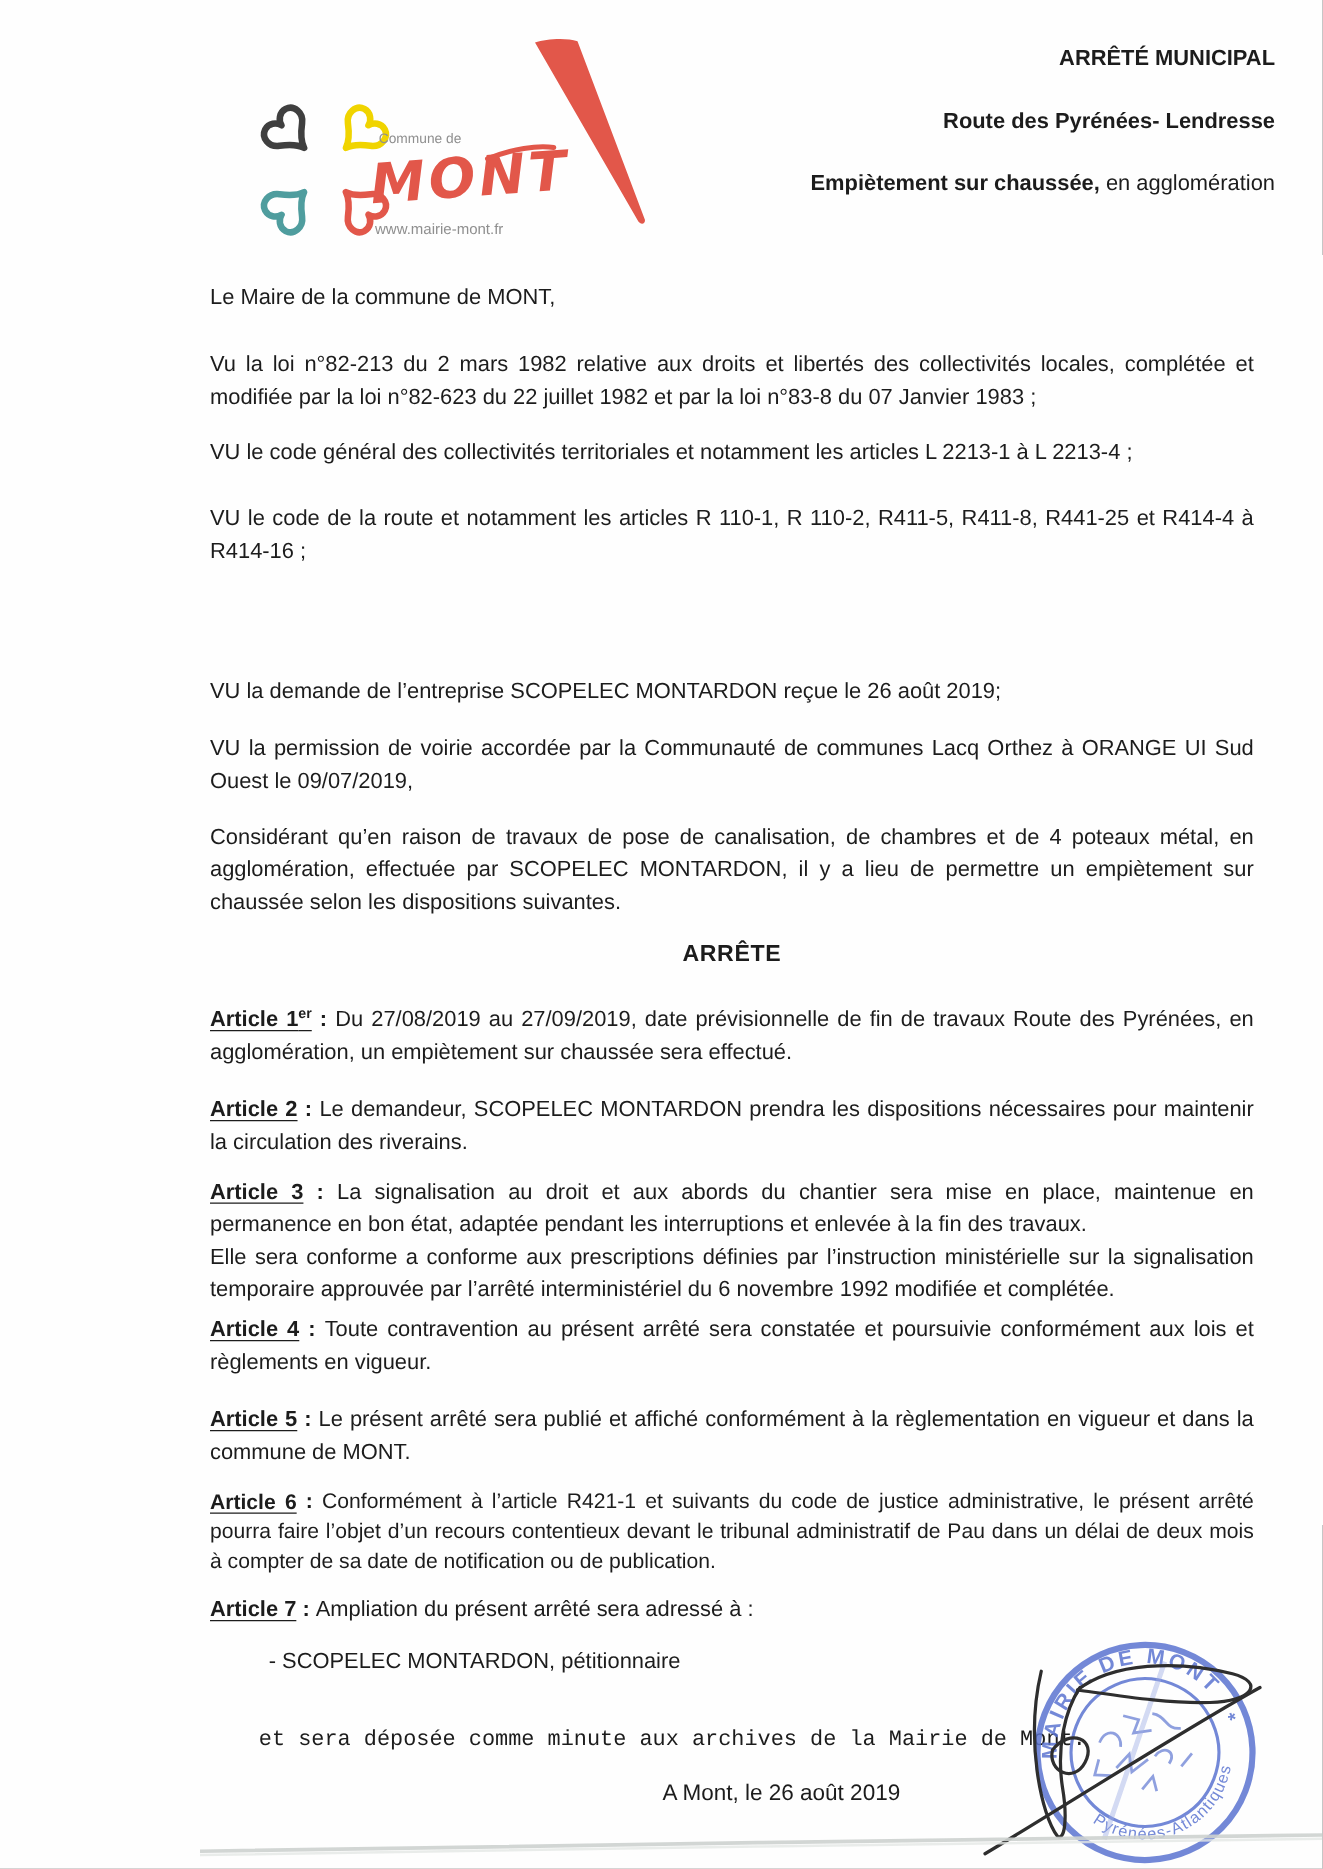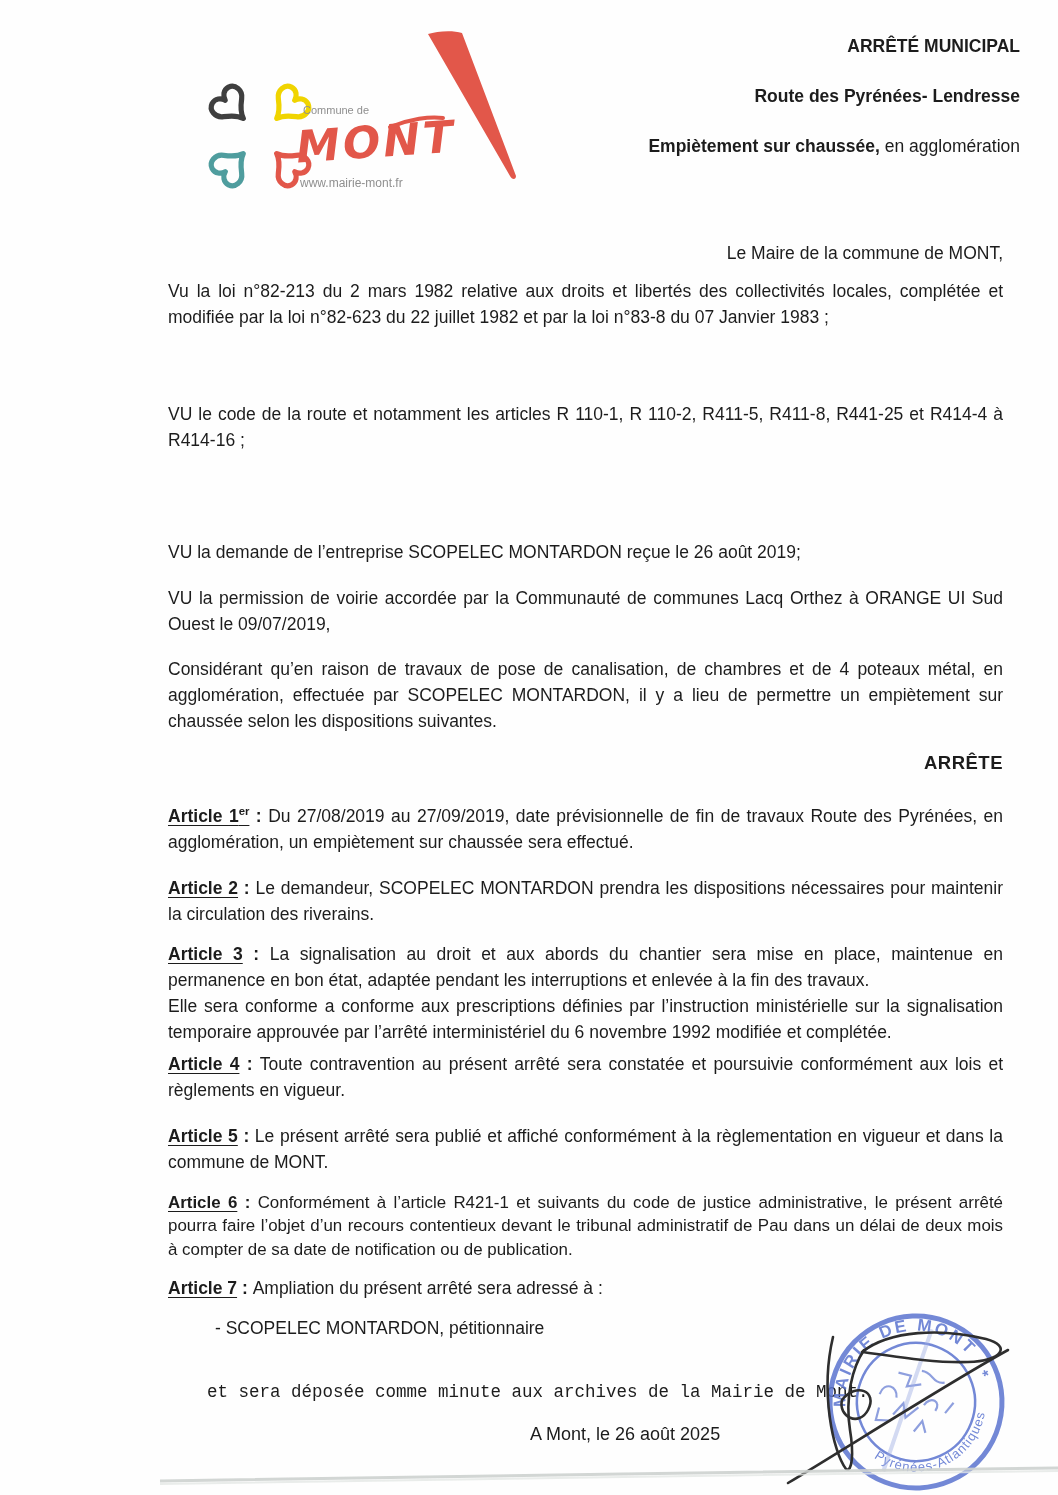--- a/index.html
+++ b/index.html
@@ -107,50 +107,51 @@
 
     <path d="M243,12 C252,9 268,8 277,11 L331,154 C331,158 327,158 325,154 Z" fill="#e2574a"></path>
   </svg>
 
   <div class="header-right">
     <div class="hline">ARRÊTÉ MUNICIPAL</div>
     <div class="hline">Route des Pyrénées- Lendresse</div>
     <div class="hline"><span>Empiètement sur chaussée,</span><span class="reg"> en agglomération</span></div>
   </div>
 
-  <p class="para no-justify" style="top:240px;text-align:right;">Le Maire de la commune de MONT,</p>
+  <p class="para no-justify" style="top:224px;">Le Maire de la commune de MONT,</p>
 
   <p class="para" style="top:278px;"><span>Vu la loi n°82-213 du 2 mars 1982 relative aux droits et libertés des collectivités locales, complétée et modifiée par </span><span class="bold">la loi n°82-623 du 22 juillet 1982 et par la loi n°83-8 du 07 Janvier 1983 ;</span></p>
 
+  <p class="para" style="top:348px;">VU le code général des collectivités territoriales et notamment les articles L 2213-1 à L 2213-4 ;</p>
   <p class="para" style="top:401px;">VU le code de la route et notamment les articles R 110-1, R 110-2, R411-5, R411-8, R441-25 et R414-4 à R414-16 ;</p>
   <p class="para" style="top:539px;">VU la demande de l’entreprise SCOPELEC MONTARDON reçue le 26 août 2019;</p>
   <p class="para" style="top:585px;">VU la permission de voirie accordée par la Communauté de communes Lacq Orthez à ORANGE UI Sud Ouest le 09/07/2019,</p>
   <p class="para" style="top:656px;">Considérant qu’en raison de travaux de pose de canalisation, de chambres et de 4 poteaux métal, en agglomération, effectuée par SCOPELEC MONTARDON, il y a lieu de permettre un empiètement sur chaussée selon les dispositions suivantes.</p>
 
-  <div class="arrete-heading" style="top:752px;text-align:right;">ARRÊTE</div>
+  <div class="arrete-heading" style="top:752px;">ARRÊTE</div>
 
   <p class="para" style="top:798px;"><span class="art-label"><span>Article 1</span><sup>er</sup></span><span class="art-sep"> : </span><span>Du 27/08/2019 au 27/09/2019, date prévisionnelle de fin de travaux Route des Pyrénées, en agglomération, un empiètement sur chaussée sera effectué.</span></p>
 
   <p class="para" style="top:870px;"><span class="art-label"><span>Article 2</span><sup></sup></span><span class="art-sep"> : </span><span>Le demandeur, SCOPELEC MONTARDON prendra les dispositions nécessaires pour maintenir la circulation des riverains.</span></p>
 
   <p class="para" style="top:936px;"><span class="art-label"><span>Article 3</span><sup></sup></span><span class="art-sep"> : </span><span>La signalisation au droit et aux abords du chantier sera mise en place, maintenue en permanence en bon état, adaptée pendant les interruptions et enlevée à la fin des travaux.
 Elle sera conforme a conforme aux prescriptions définies par l’instruction ministérielle sur la signalisation temporaire approuvée par l’arrêté interministériel du 6 novembre 1992 modifiée et complétée.</span></p>
 
   <p class="para" style="top:1046px;"><span class="art-label"><span>Article 4</span><sup></sup></span><span class="art-sep"> : </span><span>Toute contravention au présent arrêté sera constatée et poursuivie conformément aux lois et règlements en vigueur.</span></p>
 
   <p class="para" style="top:1118px;"><span class="art-label"><span>Article 5</span><sup></sup></span><span class="art-sep"> : </span><span>Le présent arrêté sera publié et affiché conformément à la règlementation en vigueur et dans la commune de MONT.</span></p>
 
   <p class="para tight" style="top:1186px;"><span class="art-label"><span>Article 6</span><sup></sup></span><span class="art-sep"> : </span><span>Conformément à l’article R421-1 et suivants du code de justice administrative, le présent arrêté pourra faire l’objet d’un recours contentieux devant le tribunal administratif de Pau dans un délai de deux mois à compter de sa date de notification ou de publication.</span></p>
 
   <p class="para no-justify" style="top:1270px;"><span class="art-label"><span>Article 7</span><sup></sup></span><span class="art-sep"> : </span><span>Ampliation du présent arrêté sera adressé à :</span></p>
 
   <p class="recipient" style="top:1316px;">- SCOPELEC MONTARDON, pétitionnaire</p>
 
   <p class="closing-line" style="top:1382px;font-family:Liberation Mono, monospace;">et sera déposée comme minute aux archives de la Mairie de Mont.</p>
-  <p class="dateline" style="top:1424px;">A Mont, le 26 août 2025</p>
+  <p class="dateline" style="top:1424px;">A Mont, le 26 août 2019</p>
 
   <svg class="abs-svg" style="left:770px; top:1295px;" width="288" height="200" viewBox="770 1295 288 200">
     <defs>
       <path id="arcTop" d="M 848,1384 A 70,70 0 0 1 984,1384"></path>
       <path id="arcBottom" d="M 854,1434 A 70,70 0 0 0 978,1434"></path>
     </defs>
 
     <g transform="rotate(-24 916 1402)" opacity="0.85">
       <circle cx="916" cy="1402" r="86" fill="none" stroke="#5b74d0" stroke-width="5"></circle>
       <circle cx="916" cy="1402" r="59" fill="none" stroke="#5b74d0" stroke-width="2.5"></circle>

